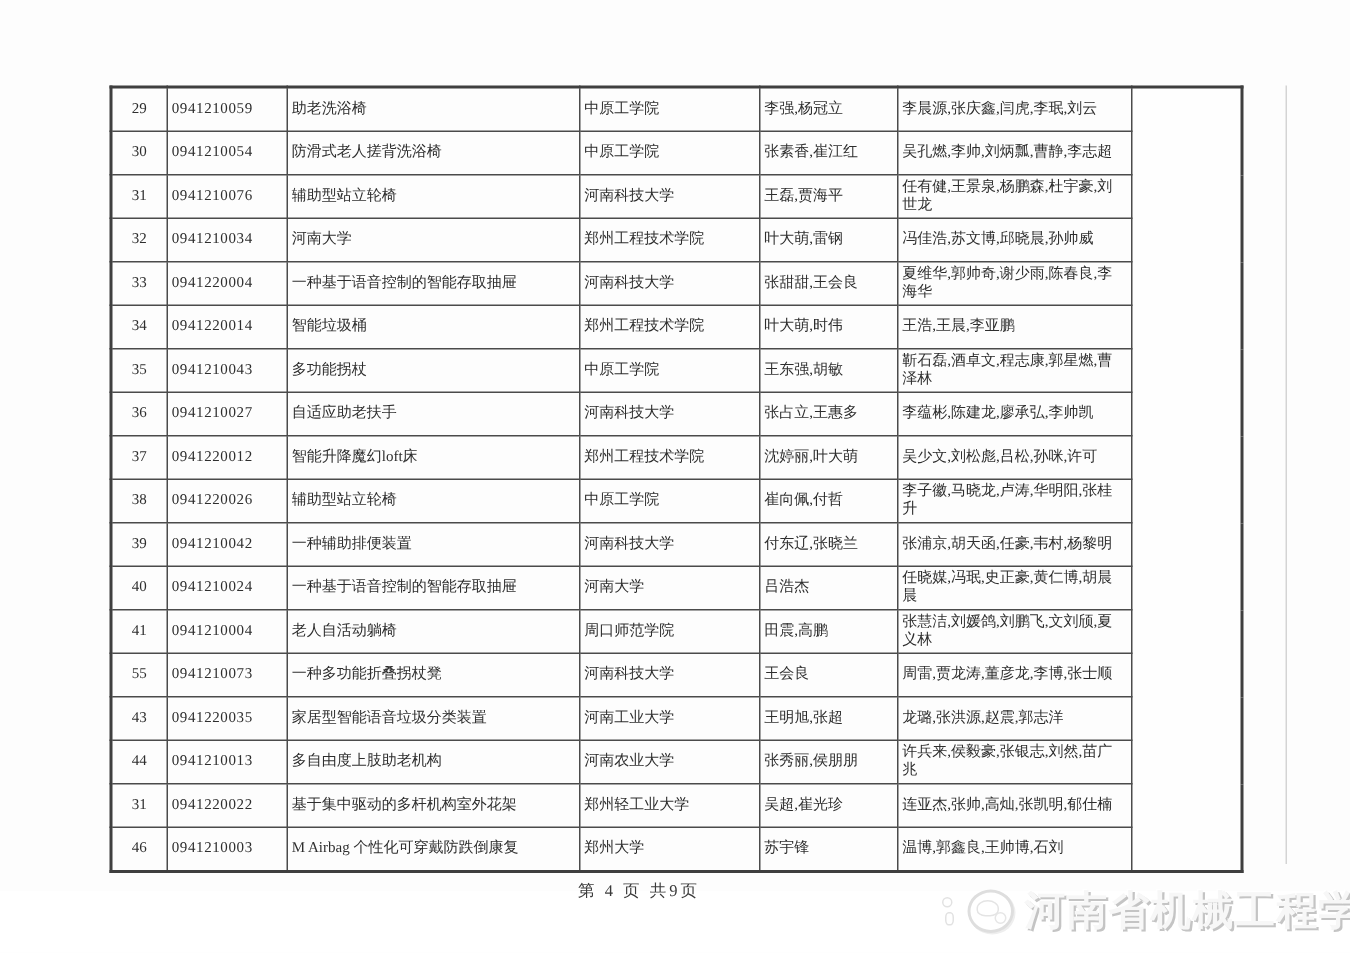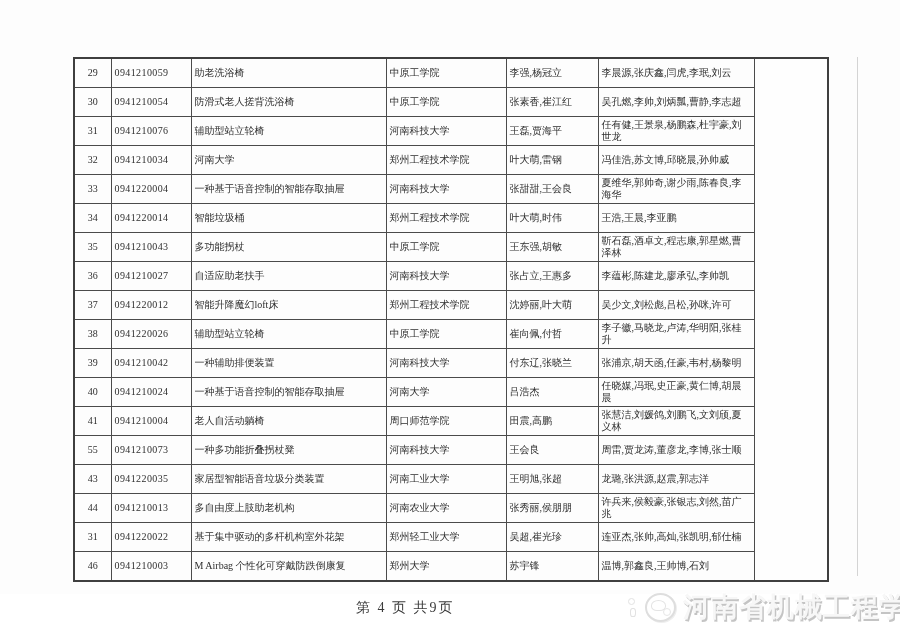--- a/index.html
+++ b/index.html
@@ -26,22 +26,22 @@
   td.c-id{font-size:11px;letter-spacing:.4px;padding-left:7px;margin-left:32px;}
   td.c-title{padding-left:6px;}
   td.c-school{padding-left:6px;margin-top:41px;}
   td.c-leaders{padding-left:6px;}
   td.c-members{padding-left:5px;}
   td.c-note{background:#fefefe;}
   .col-no{width:37px}.col-id{width:80px}.col-title{width:195px}
   .col-school{width:120px}.col-leaders{width:92px}.col-members{width:156px}
   .col-note{width:74px}
   .footer-pageinfo{
-    position:absolute;left:356px;top:599px;width:140px;
-    font-size:14px;color:#3a3a3a;letter-spacing:2px;
+    position:absolute;left:356px;top:586px;width:140px;
+    text-align:center;font-size:11px;color:#3a3a3a;letter-spacing:2px;
   }
   .watermark{
     position:absolute;left:628px;top:586px;height:42px;
     display:flex;align-items:center;gap:7px;
   }
   .wm-marks{
     width:10px;height:20px;position:relative;
   }
   .wm-marks::before,.wm-marks::after{
     content:"";position:absolute;background:transparent;

